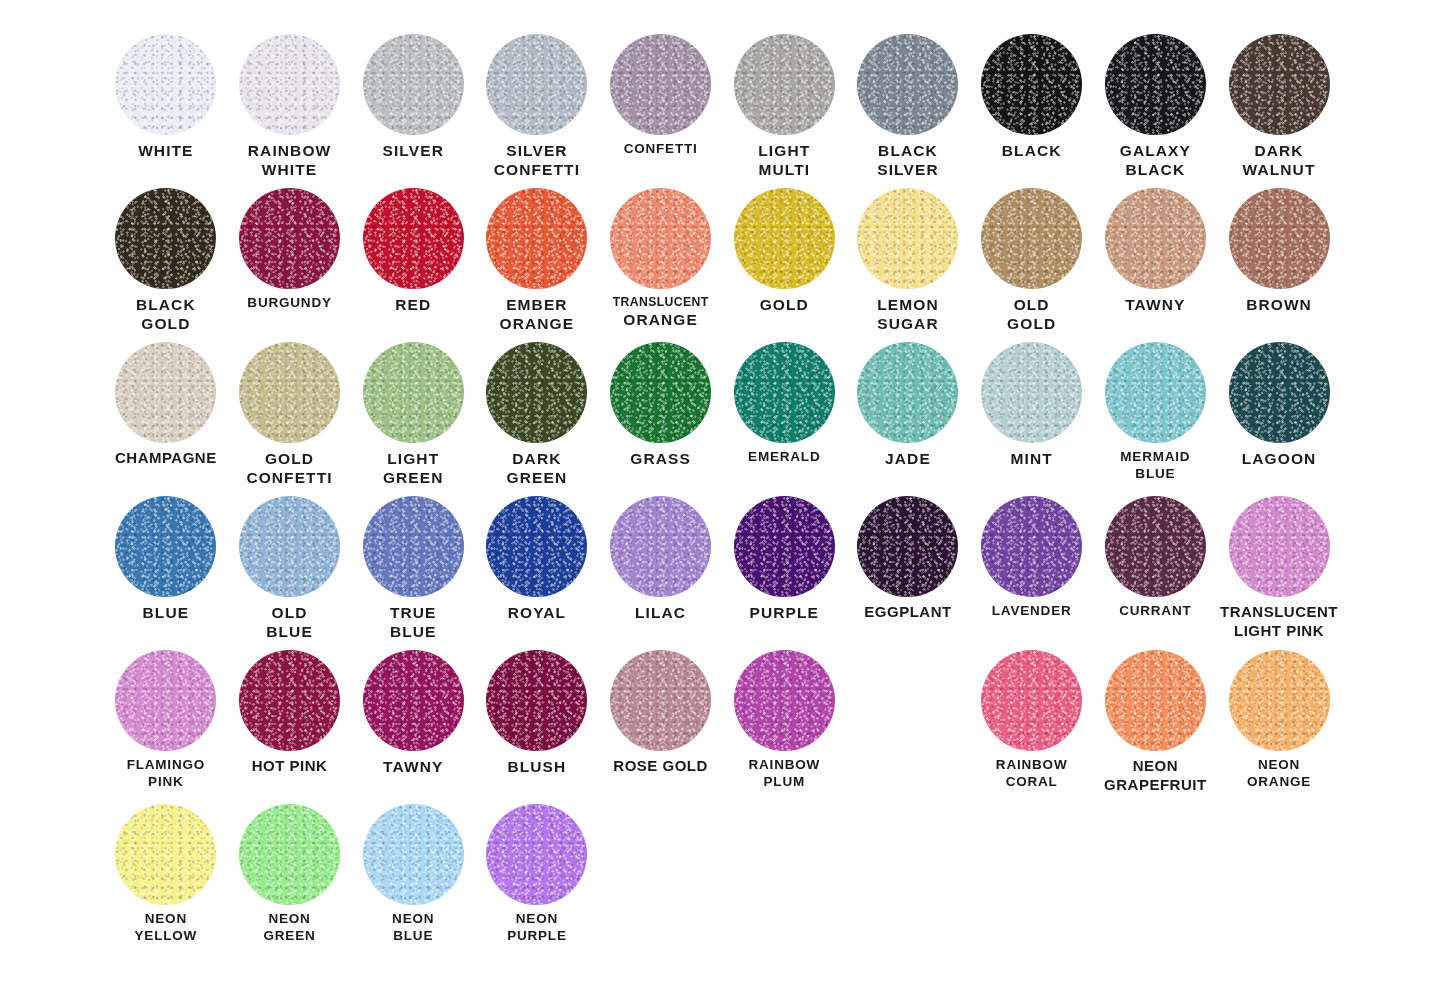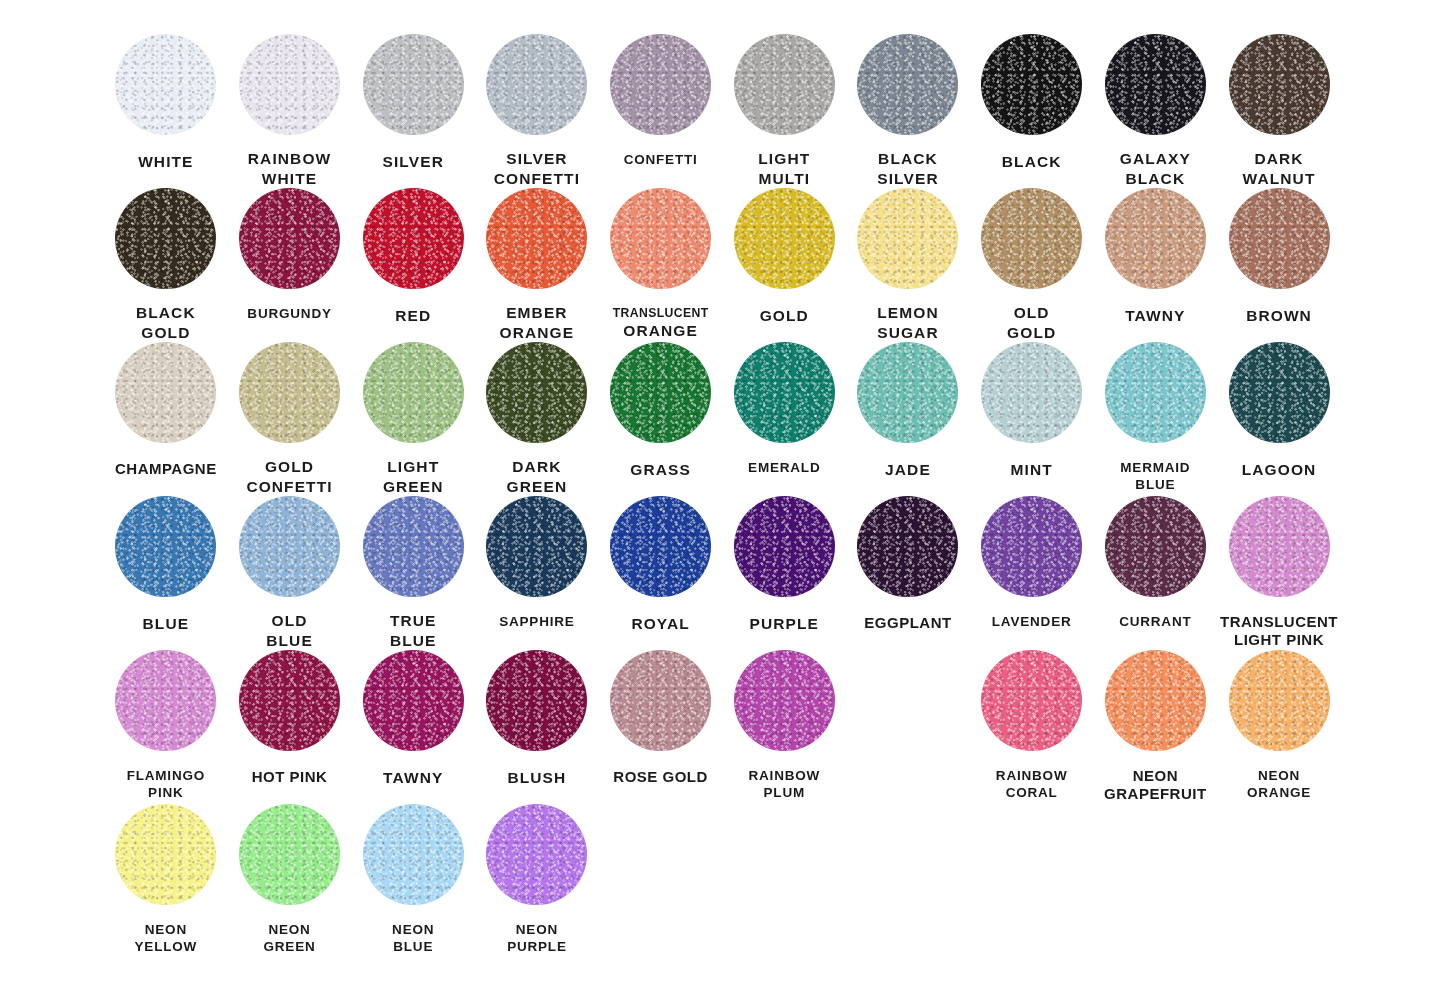--- a/index.html
+++ b/index.html
@@ -106,21 +106,21 @@
       radial-gradient(circle at 14% 74%, rgba(0,0,0,0.24) 0 1px, transparent 1.5px),
       radial-gradient(circle at 49% 83%, rgba(0,0,0,0.20) 0 1px, transparent 1.5px),
       radial-gradient(circle at 72% 41%, rgba(0,0,0,0.18) 0 1px, transparent 1.5px);
     background-size: 9px 9px, 14px 14px, 11px 11px, 16px 16px, 12px 12px, 10px 10px;
     mix-blend-mode: multiply;
     opacity: 0.55;
     pointer-events: none;
   }
 
   .label {
-    margin-top: 14px;
+    margin-top: 3px;
     width: 123.7px;
     text-align: center;
     color: #1a1a1a;
     font-weight: 700;
     letter-spacing: 1.1px;
     line-height: 1.25;
     font-size: 15.5px;
     white-space: pre-line;
     font-family: "Liberation Sans", sans-serif;
   }
@@ -346,29 +346,29 @@
       </div>
       <div class="swatch">
         <div class="dot-wrap">
           <div class="dot" title="TRUE BLUE" style="background-color: rgb(102, 121, 192);"></div>
         </div>
         <div class="label">TRUE
 BLUE</div>
       </div>
       <div class="swatch">
         <div class="dot-wrap">
-          <div class="dot" title="SAPPHIRE" style="background-color: rgb(26, 58, 92);"></div>
-        </div>
-        <div class="label sm">SAPPHIRE</div>
-      </div>
-      <div class="swatch">
-        <div class="dot-wrap">
           <div class="dot" title="ROYAL" style="background-color: rgb(28, 63, 158);"></div>
         </div>
         <div class="label">ROYAL</div>
+      </div>
+      <div class="swatch">
+        <div class="dot-wrap">
+          <div class="dot" title="LILAC" style="background-color: rgb(162, 132, 207);"></div>
+        </div>
+        <div class="label">LILAC</div>
       </div>
       <div class="swatch">
         <div class="dot-wrap">
           <div class="dot" title="PURPLE" style="background-color: rgb(74, 15, 114);"></div>
         </div>
         <div class="label">PURPLE</div>
       </div>
       <div class="swatch">
         <div class="dot-wrap">
           <div class="dot" title="EGGPLANT" style="background-color: rgb(44, 19, 51);"></div>

